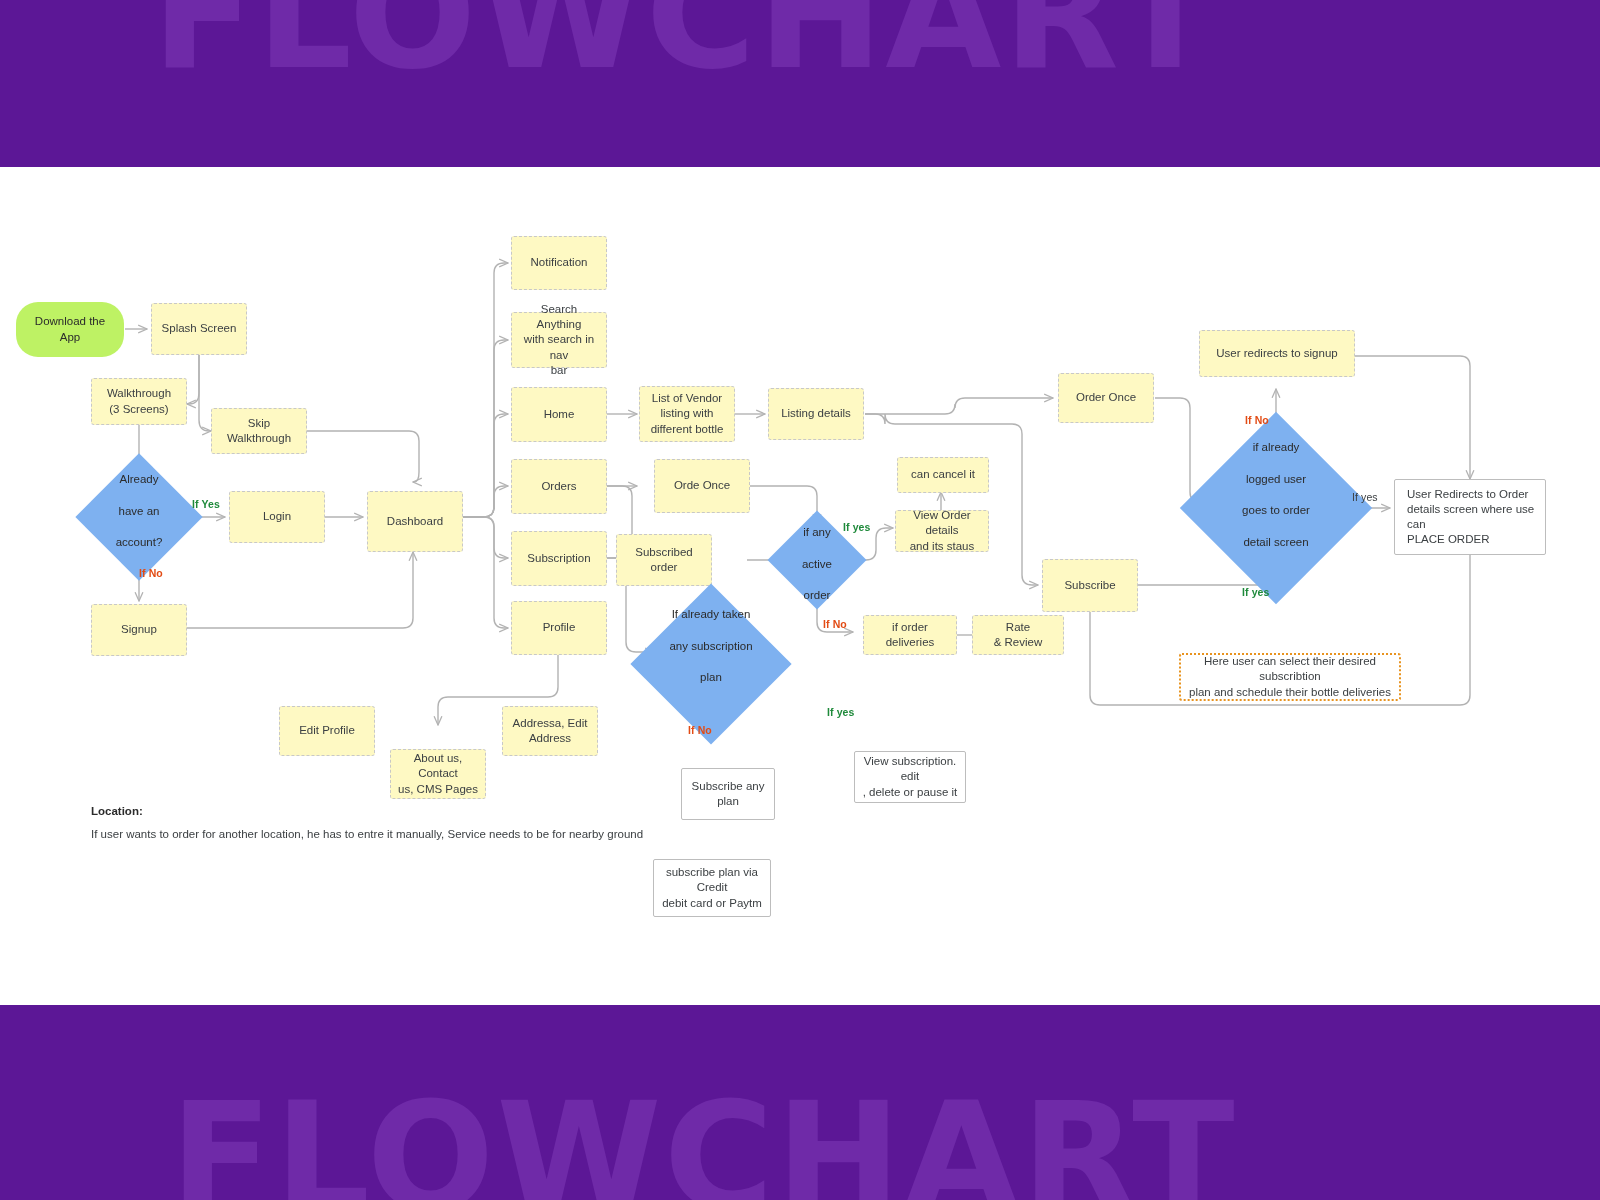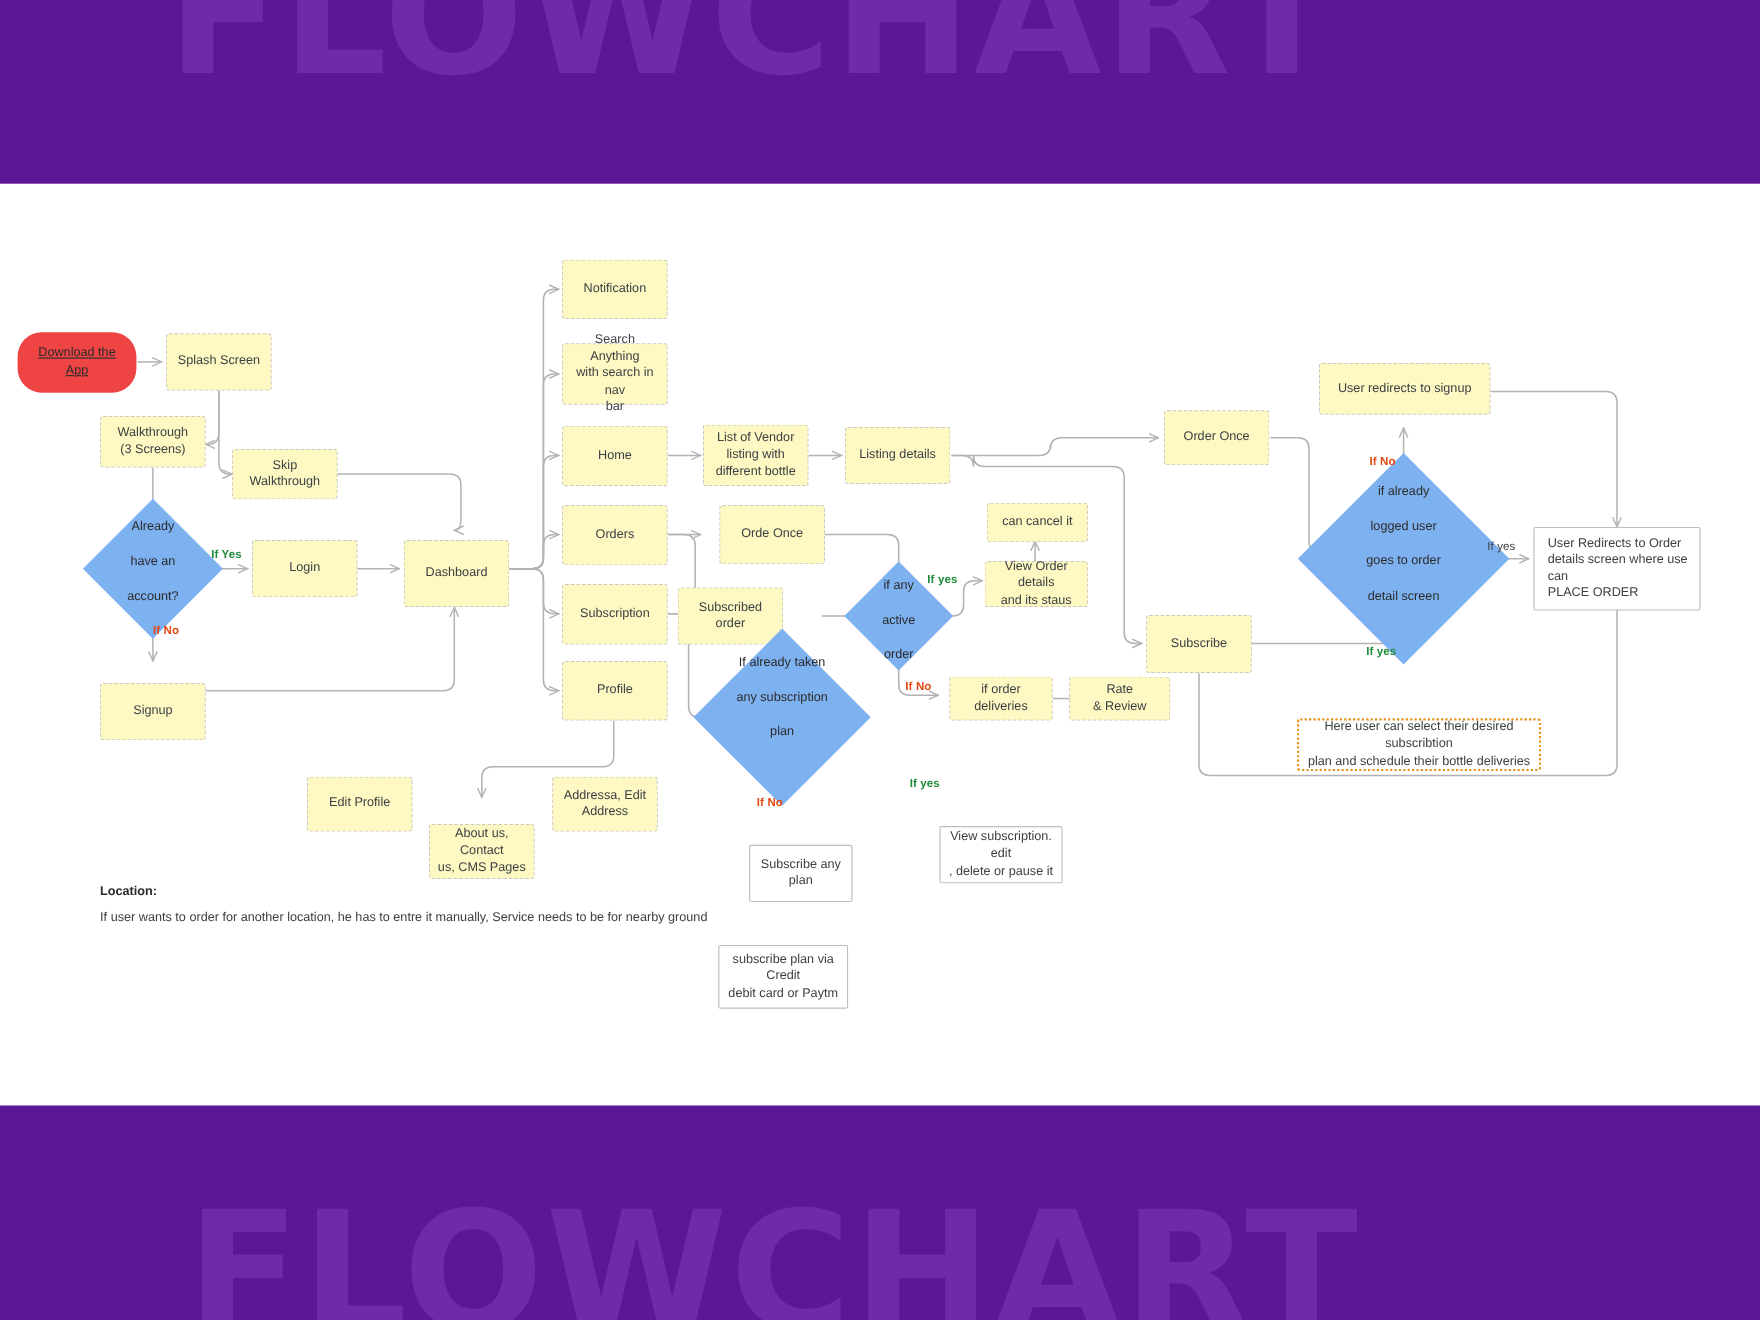--- a/index.html
+++ b/index.html
@@ -58,24 +58,23 @@
     border: 1.6px solid #bdbdbd;
     border-radius: 2px;
     background: #fff;
   }
   .note-orange {
     border: 2px dotted #E8931F;
     border-radius: 3px;
     background: #fff;
   }
   .pill {
-    background: #ef4444;
+    background: #bef264;
     border-radius: 22px;
     color: #2b2b2b;
-    text-decoration: underline;
   }
   .diamond-wrap { position:absolute; }
   .diamond-wrap .dia-bg {
     position:absolute; left:0; top:0; width:100%; height:100%;
     background:#7EB1F0;
     transform: rotate(45deg);
   }
   .diamond {
     position:absolute; left:0; top:0; width:100%; height:100%;
     display:flex; justify-content:center;
@@ -225,21 +224,21 @@
     </div>
 
     <div class="node dashed" style="left:229px; top:324px; width:96px; height:52px;">
       <span>Login</span>
     </div>
 
     <div class="node dashed" style="left:367px; top:324px; width:96px; height:61px;">
       <span>Dashboard</span>
     </div>
 
-    <div class="node dashed" style="left:91px; top:454px; width:96px; height:52px;">
+    <div class="node dashed" style="left:91px; top:437px; width:96px; height:52px;">
       <span>Signup</span>
     </div>
 
     <div class="node dashed" style="left:511px; top:69px; width:96px; height:54px;">
       <span>Notification</span>
     </div>
 
     <div class="node dashed" style="left:511px; top:145px; width:96px; height:56px;">
       <span>
         <span>Search Anything</span><br>
@@ -331,21 +330,21 @@
       </span>
     </div>
 
     <div class="node dashed" style="left:972px; top:448px; width:92px; height:40px;">
       <span>
         <span>Rate</span><br>
         <span>&amp; Review</span>
       </span>
     </div>
 
-    <div class="diamond-wrap" style="left:654px; top:428px; width:114px; height:114px;">
+    <div class="diamond-wrap" style="left:654px; top:440px; width:114px; height:114px;">
       <div class="dia-bg"></div>
       <div class="diamond">
         <span>
           <span>If already taken</span><br>
           <span>any subscription</span><br>
           <span>plan</span>
         </span>
       </div>
     </div>
 

